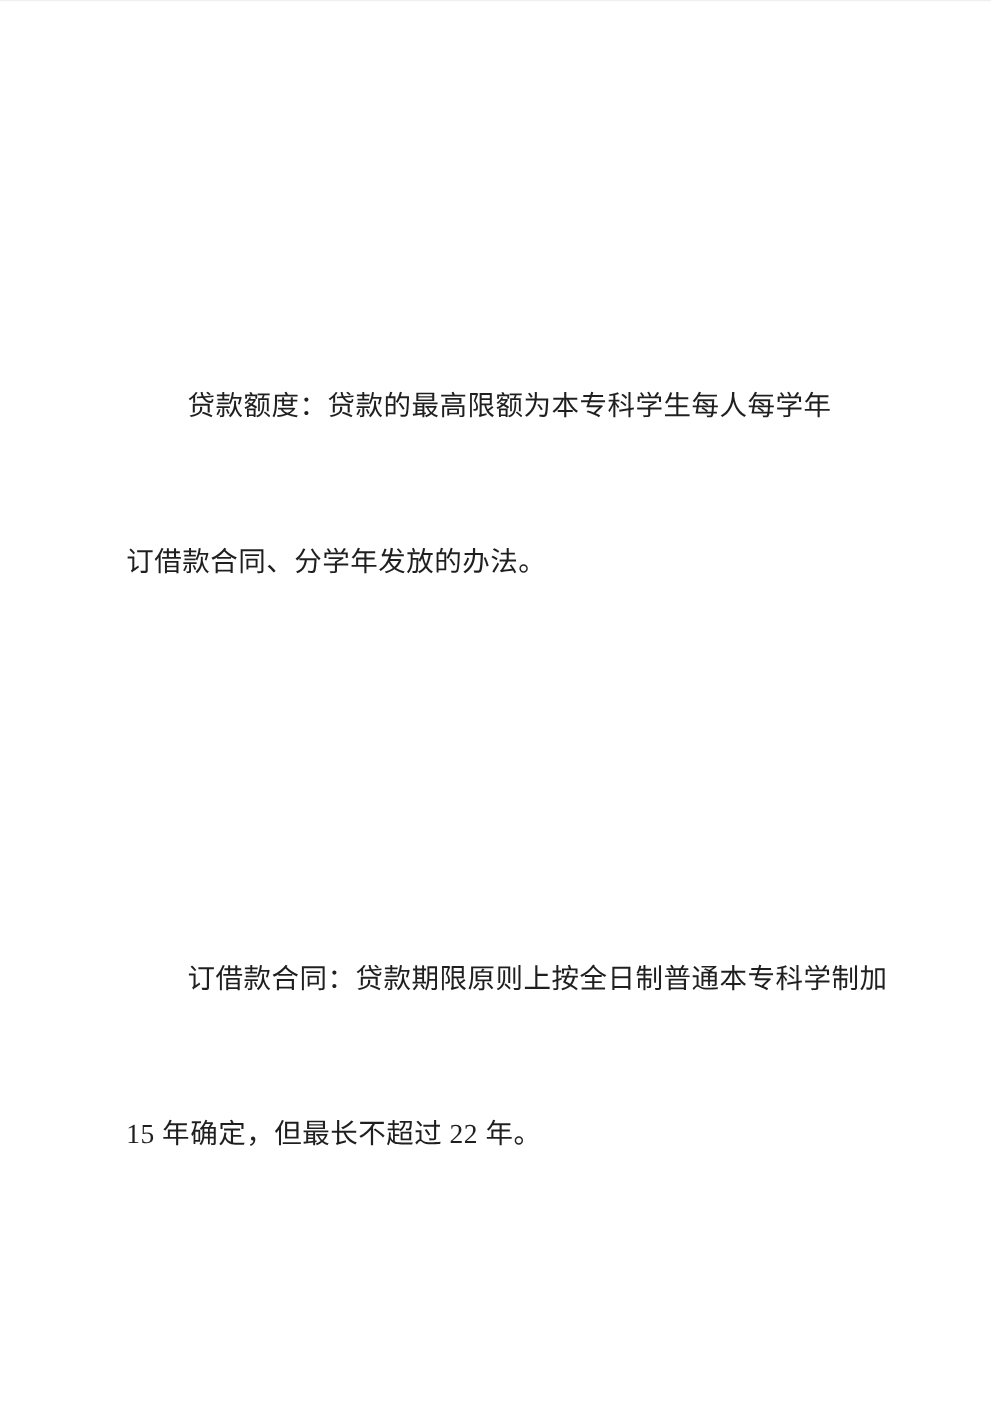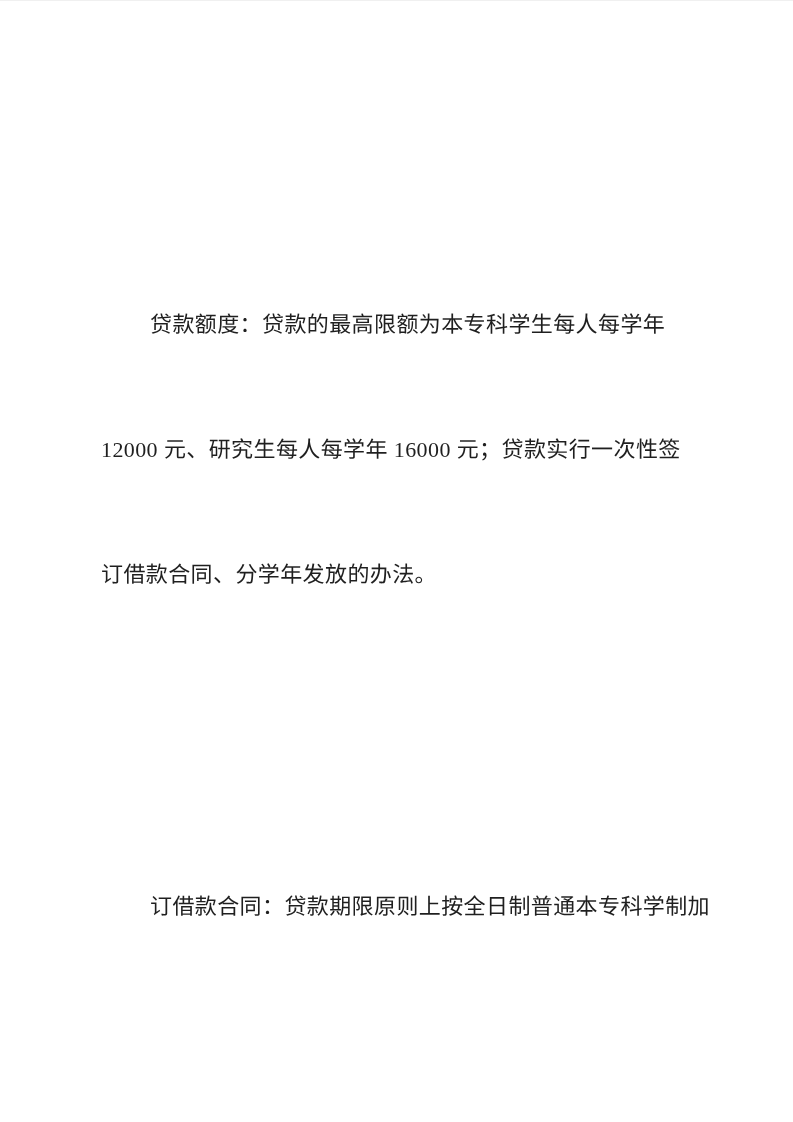--- a/index.html
+++ b/index.html
@@ -32,26 +32,26 @@
   .i49{padding-left:49px;}
 </style>
 </head>
 <body>
 
 <div class="page">
   <div class="doc">
 
     <div class="para">
       <div class="l i49">贷款额度：贷款的最高限额为本专科学生每人每学年</div>
-      <div class="l">12000 元、研究生每人每学年 16000 元；贷款实行一次性签</div>
       <div class="l">订借款合同、分学年发放的办法。</div>
     </div>
 
     <div class="para">
       <div class="l i49">订借款合同：贷款期限原则上按全日制普通本专科学制加</div>
+      <div class="l">15 年确定，但最长不超过 22 年。</div>
     </div>
 
     
 
     
 
     
 
     
 

